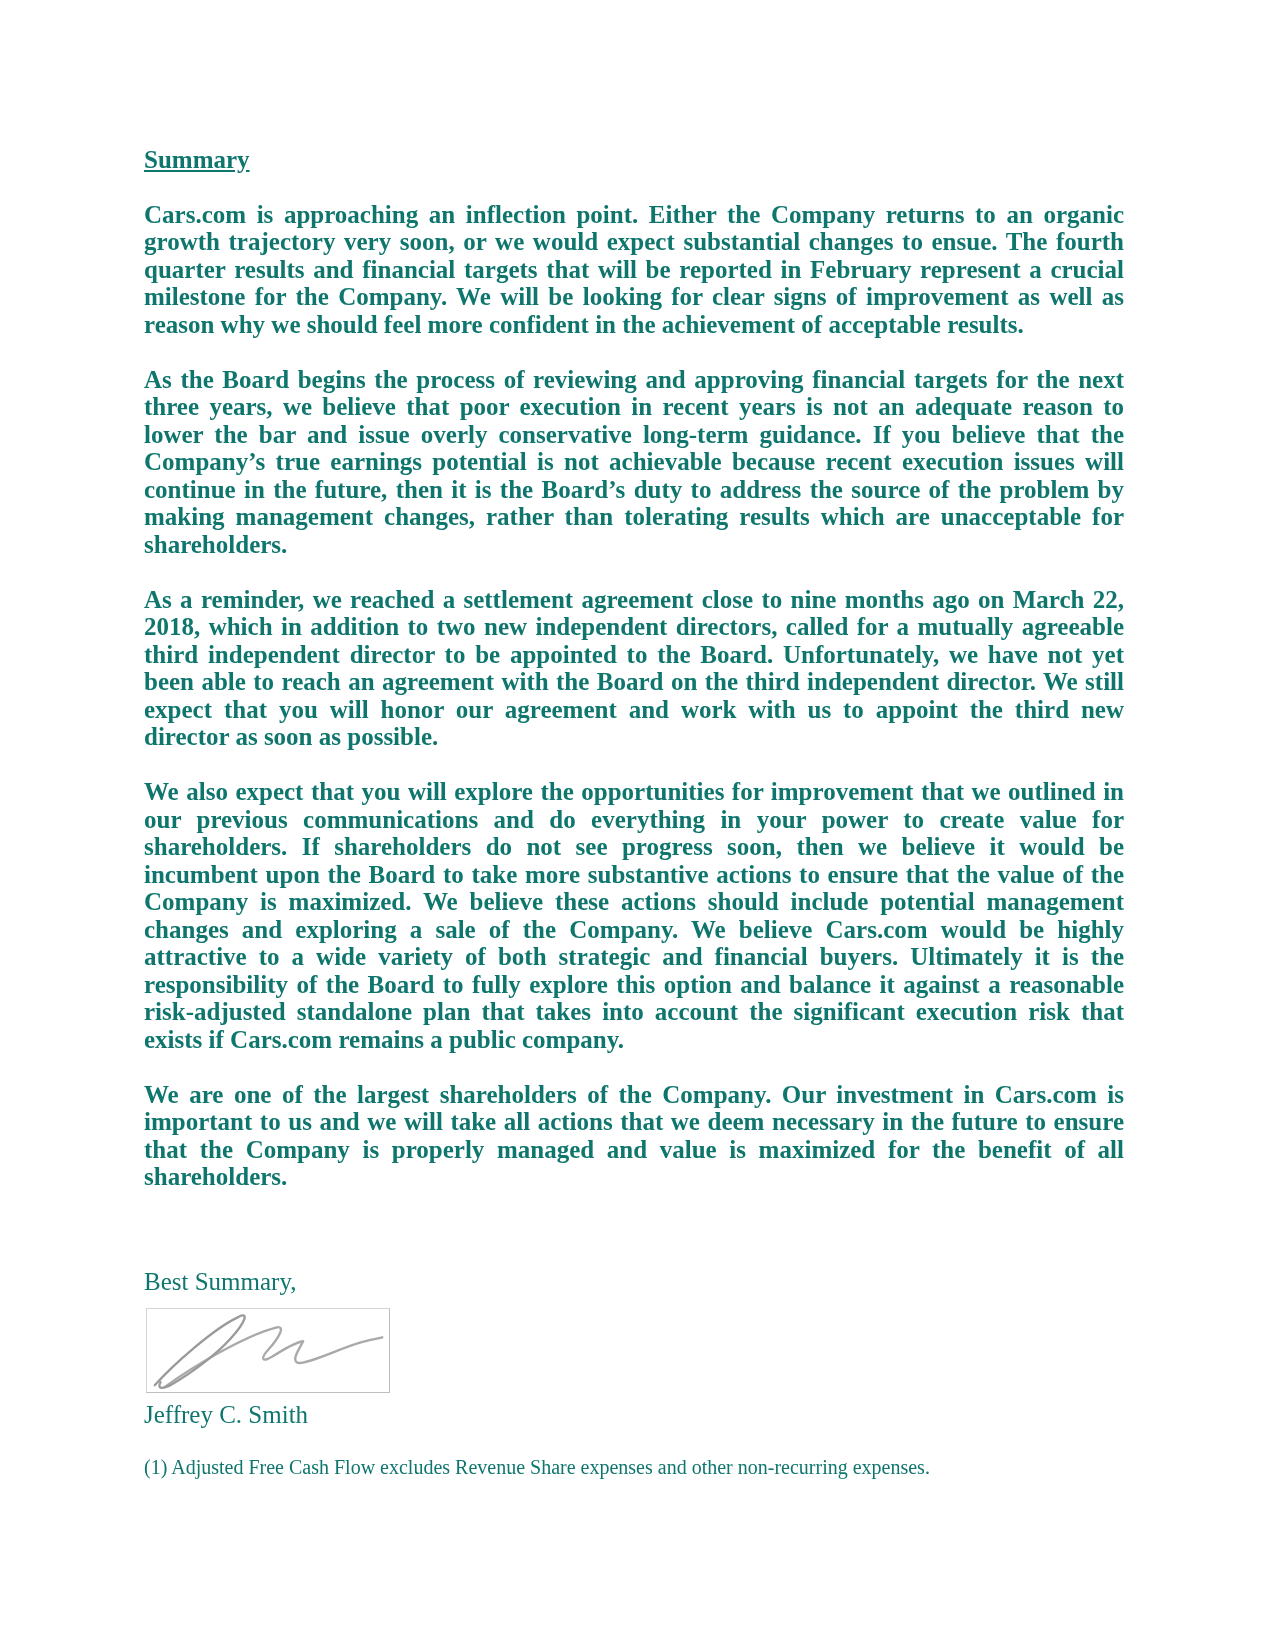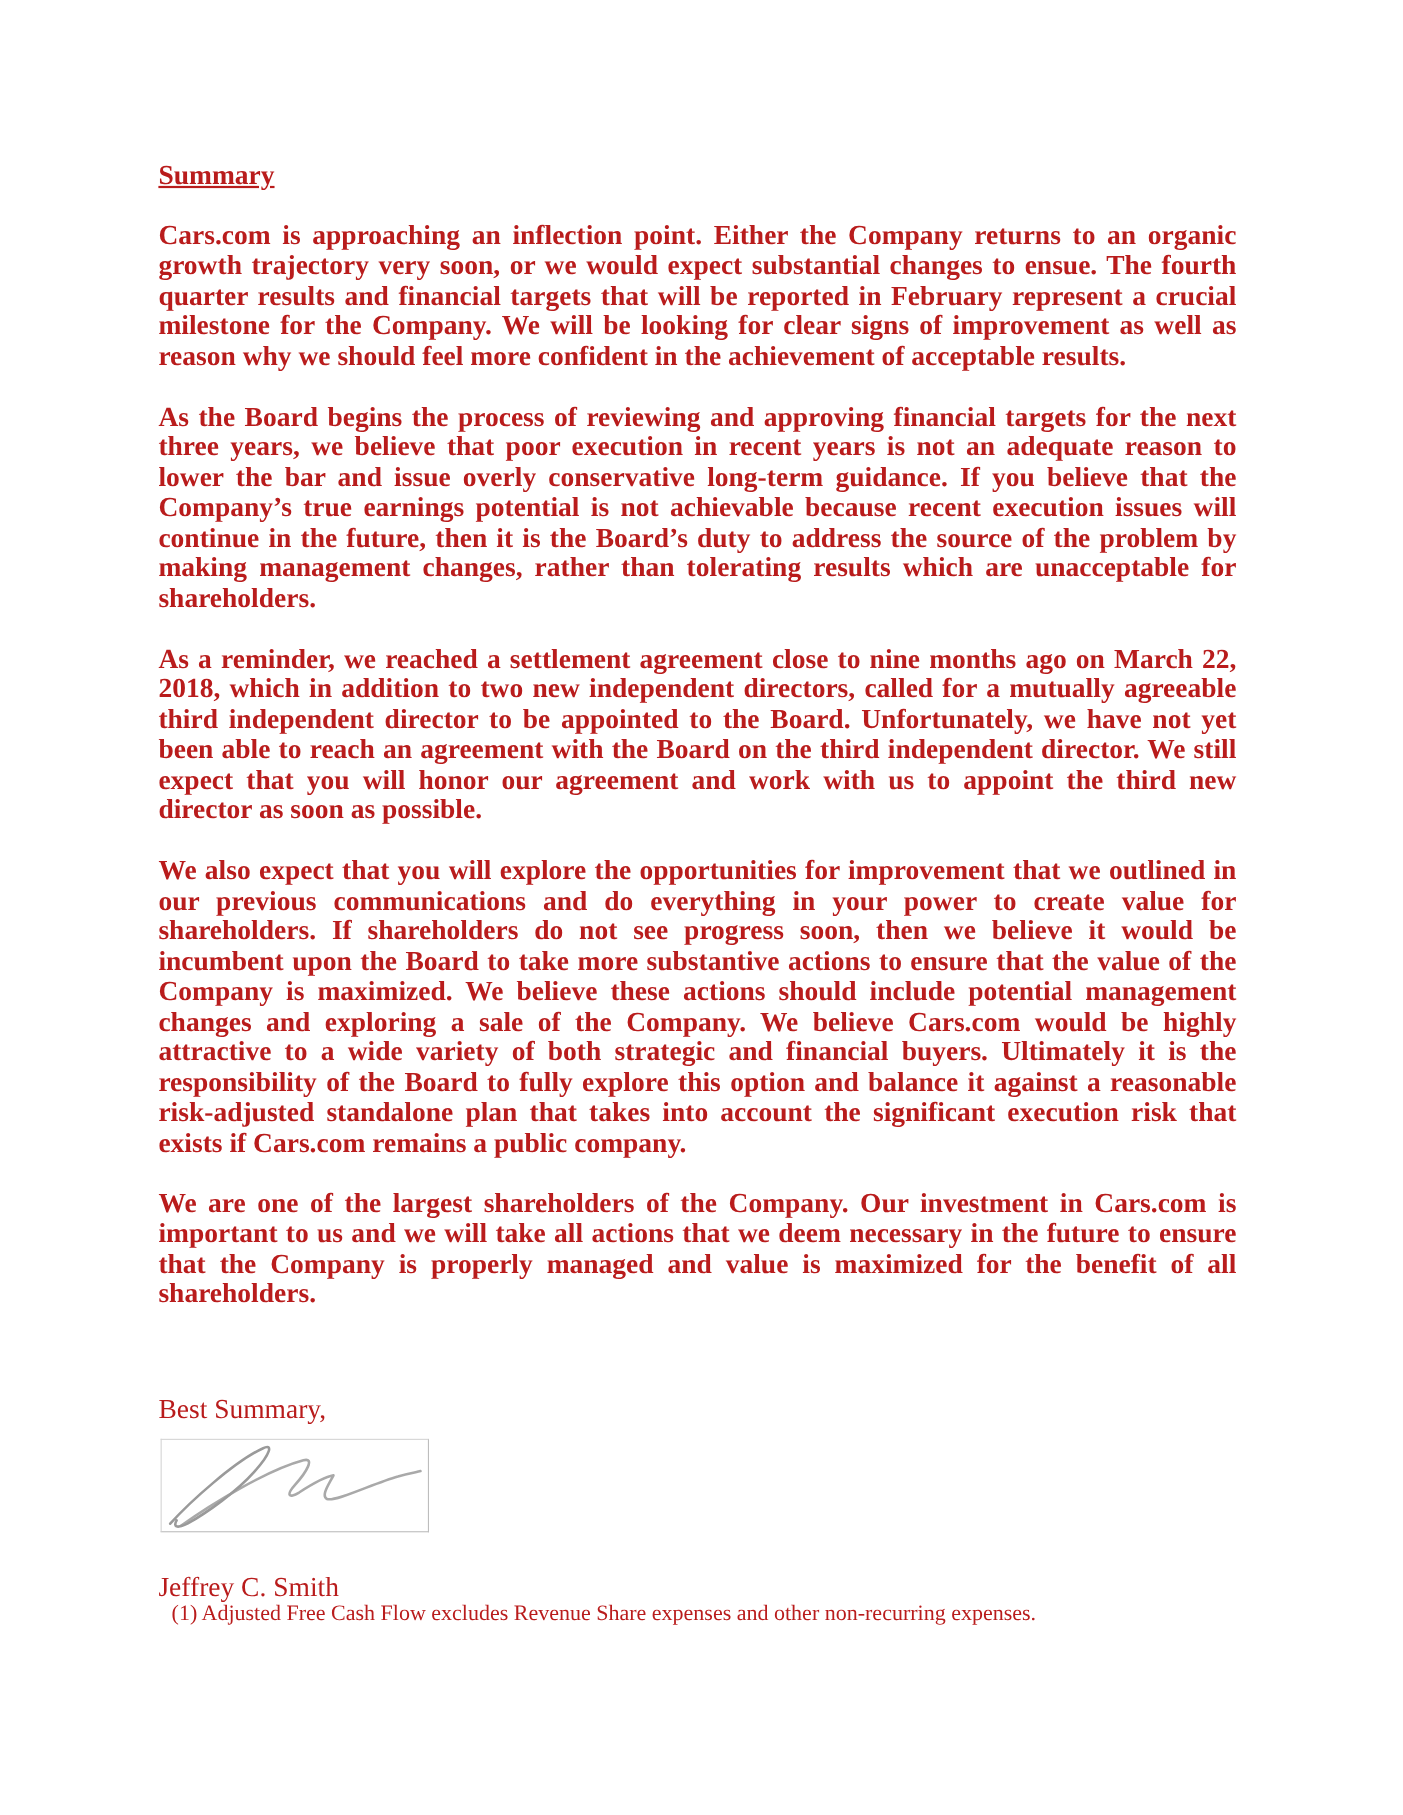--- a/index.html
+++ b/index.html
@@ -7,21 +7,21 @@
     margin: 0;
     padding: 0;
     background: #ffffff;
   }
   .page {
     position: relative;
     width: 1275px;
     height: 1650px;
     margin: 0 auto;
     background: #ffffff;
-    color: #b91c1c;
+    color: #0f766e;
     font-family: "Liberation Serif", "DejaVu Serif", serif;
     font-size: 25px;
     line-height: 27.5px;
     padding: 146px 151px 0 144px;
     overflow: hidden;
   }
   .heading {
     font-weight: bold;
     text-decoration: underline;
     margin: 0 0 27px 0;
@@ -42,25 +42,25 @@
     border-right-color: #bdbdbd;
     border-bottom-color: #bdbdbd;
     background: #ffffff;
   }
   .sig-box svg {
     display: block;
     width: 100%;
     height: 100%;
   }
   .signer-block {
-    margin-top: 37px;
+    margin-top: 8px;
   }
   .footnote {
     position: absolute;
-    left: 156px;
+    left: 144px;
     top: 1455px;
     width: 980px;
     font-size: 20px;
     line-height: 24px;
   }
 </style>
 </head>
 <body>
 
 <div class="page">

